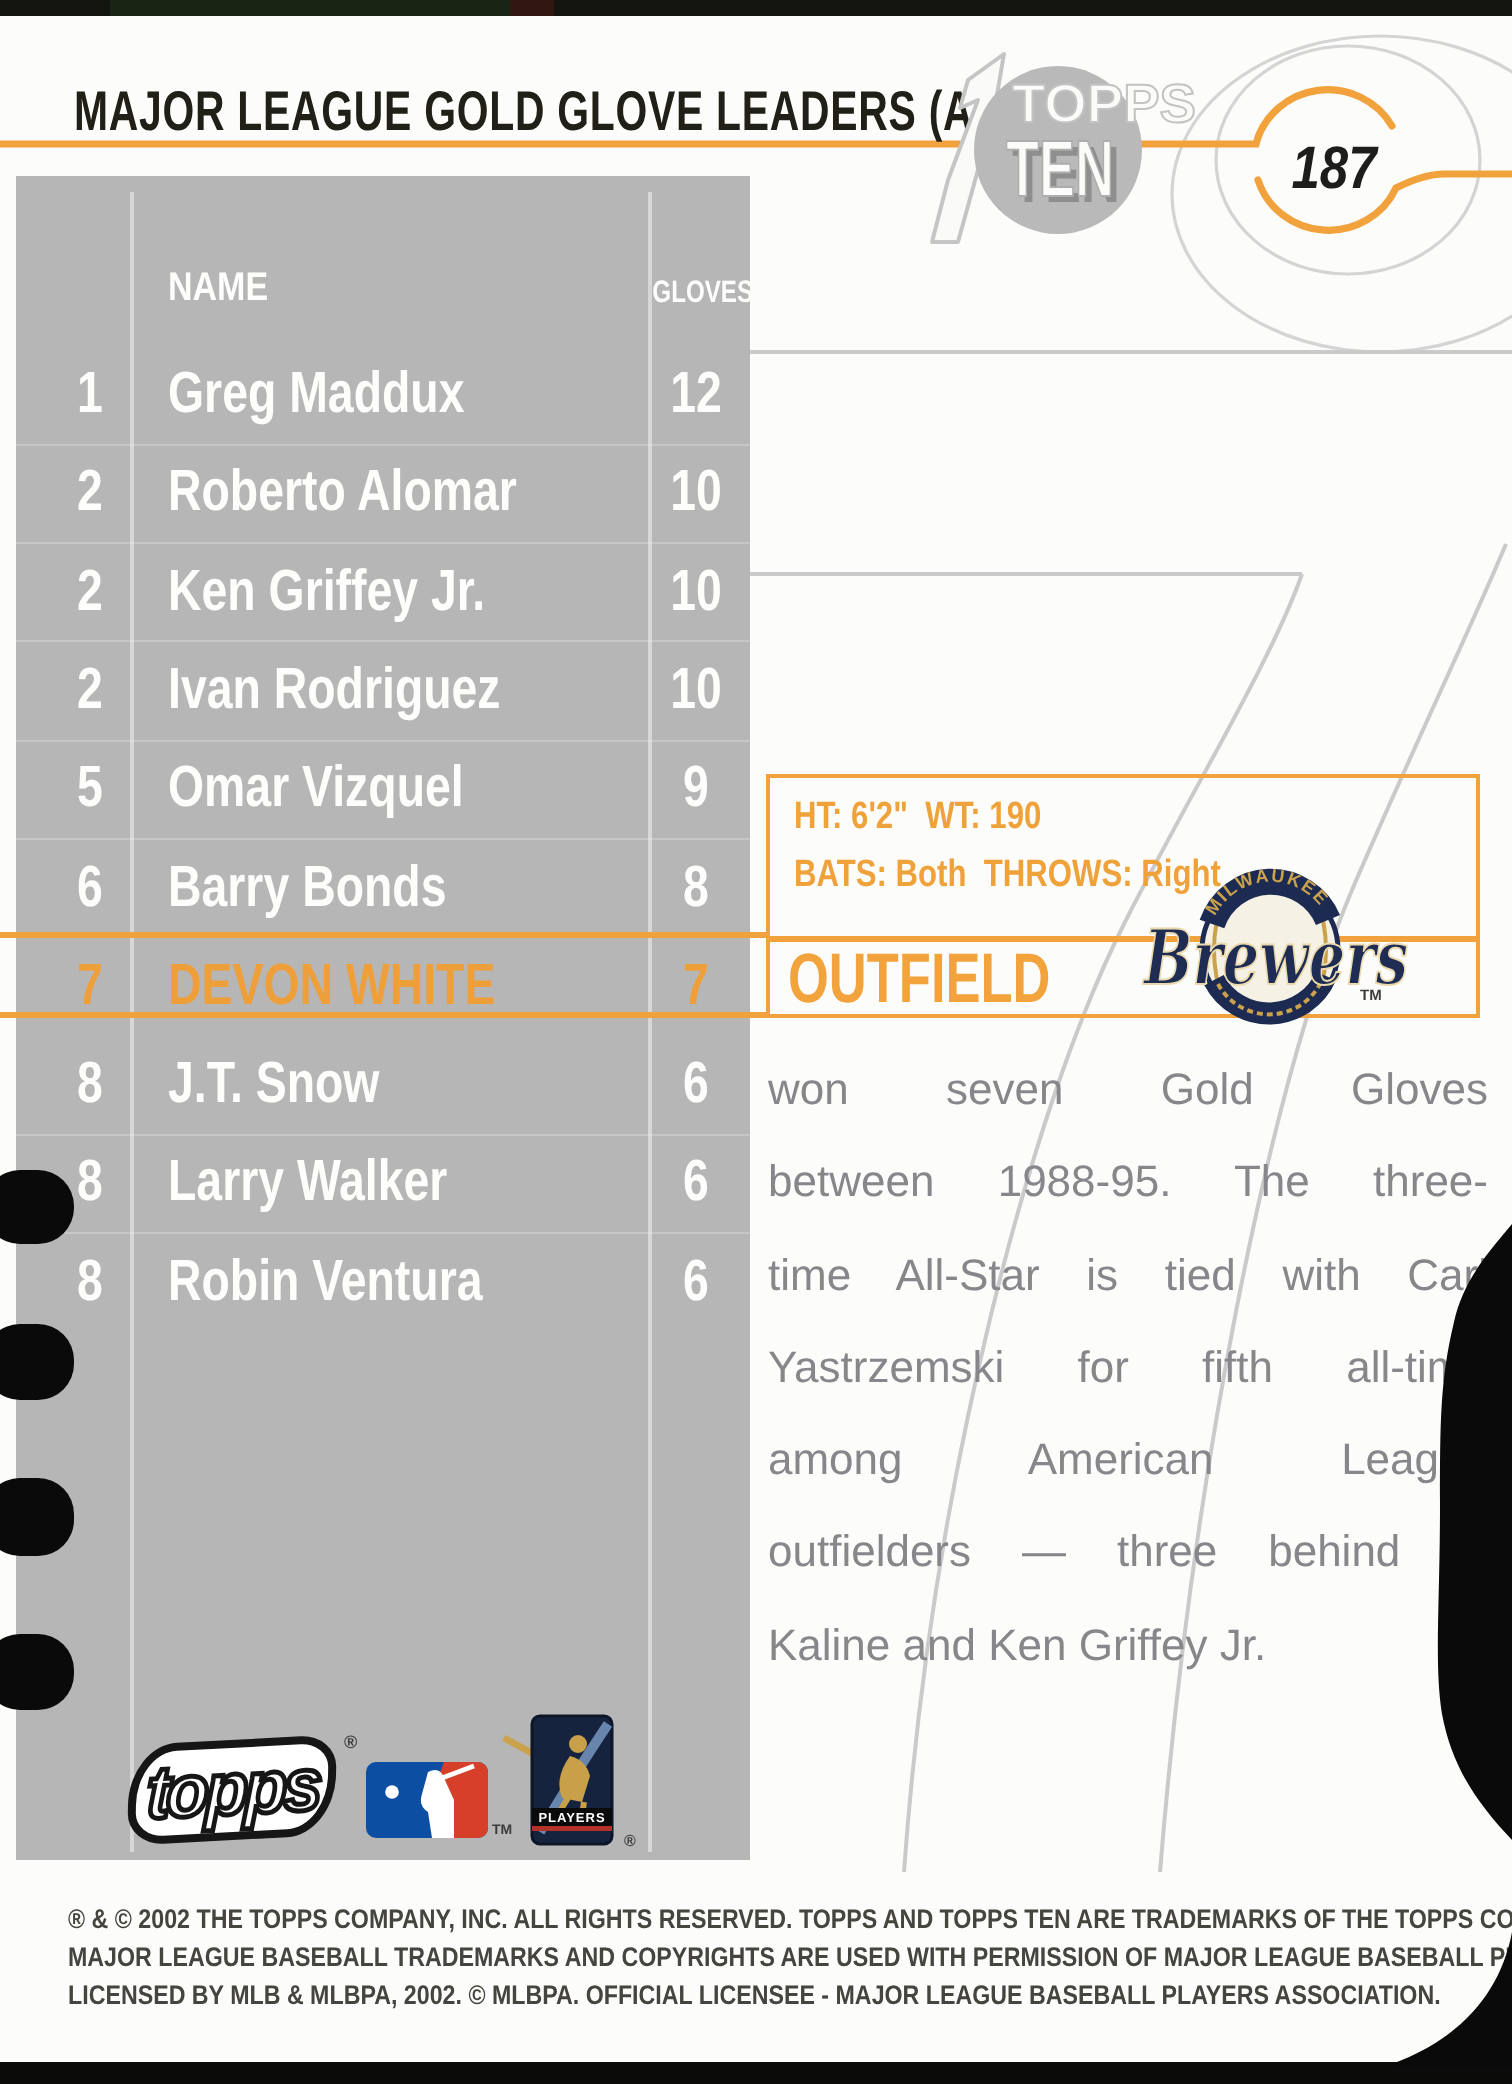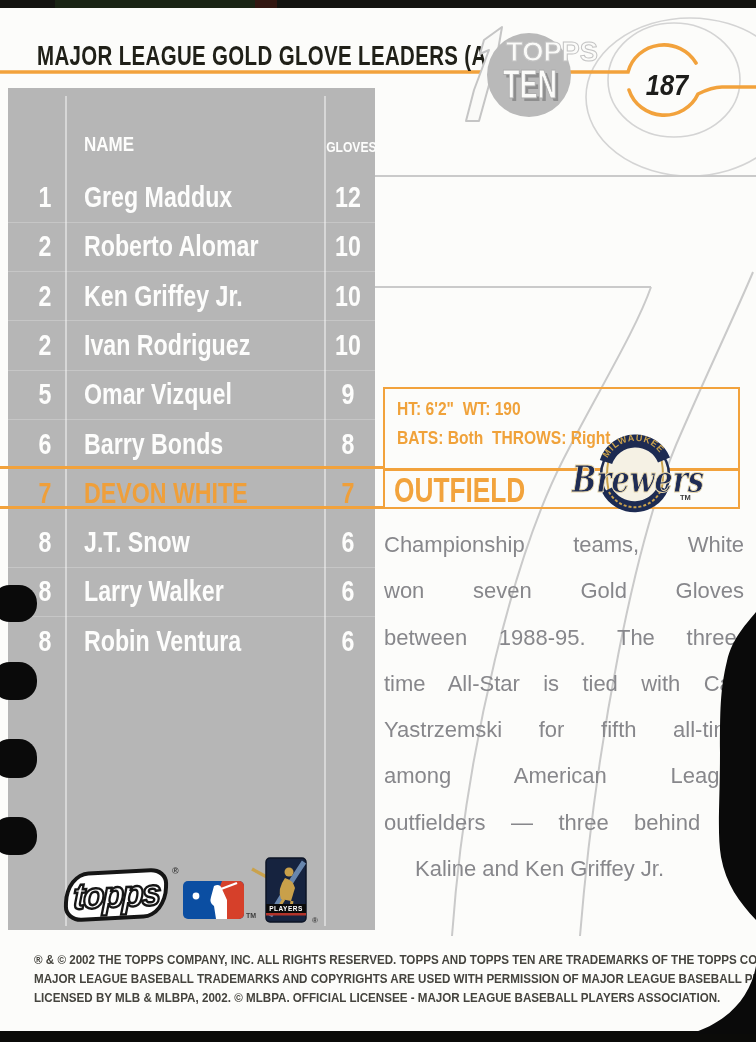--- a/index.html
+++ b/index.html
@@ -48,21 +48,21 @@
   #ht{left:397px;top:398px;}
   #bats{left:397px;top:427px;}
   #pos{position:absolute;left:394px;top:470px;z-index:4;font-weight:bold;font-size:35px;color:#f2a33c;
        transform:scaleX(.75);transform-origin:left;white-space:nowrap;}
   #teamlogo{position:absolute;left:0;top:0;z-index:5;overflow:visible;}
 
   
   #bio{position:absolute;left:384px;top:522px;width:360px;z-index:3;}
   .bl{text-align:justify;text-align-last:justify;height:46.3px;line-height:46.3px;overflow:hidden;
       font-size:22px;color:#87878b;}
-  .bl.last{text-align-last:left;margin-left:31px;}
+  .bl.last{text-align-last:left;}
 
   
   #toppslogo{position:absolute;left:64px;top:870px;width:104px;height:50px;background:#fff;
       border:4px solid #161616;border-radius:24px 18px 24px 18px/30px 16px 30px 16px;
       transform:rotate(-3deg) skewX(-4deg);z-index:4;text-align:center;}
   #toppslogo span{display:inline-block;font-weight:bold;font-style:italic;font-size:37px;line-height:42px;
       color:#fff;-webkit-text-stroke:2.5px #161616;letter-spacing:-2px;transform:scaleX(.95);}
   .tinytm{position:absolute;z-index:4;font-size:9px;color:#3c3c3c;font-weight:bold;}
   #logosvgs{position:absolute;inset:0;z-index:4;}
 
@@ -190,21 +190,20 @@
     <path d="M607,490 A31,31 0 0 0 663,488" fill="none" stroke="#1d2b52" stroke-width="11"></path>
     <path d="M609,492 A29,29 0 0 0 661,490" fill="none" stroke="#caa24c" stroke-width="2" stroke-dasharray="3,2"></path>
     <text font-size="9" font-weight="bold" fill="#caa24c" letter-spacing="1">
       <textPath href="#cityarc" startOffset="4">MILWAUKEE</textPath>
     </text>
     <text x="572" y="492" font-size="38" font-style="italic" font-weight="bold" font-family="DejaVu Serif, serif" fill="#1f2c54" stroke="#ead9ac" stroke-width="1" textLength="132" lengthAdjust="spacingAndGlyphs">Brewers</text>
     <text x="680" y="500" font-size="7.5" font-weight="bold" fill="#3c3c3c">TM</text>
   </svg>
 
   <div id="bio">
-      <div class="bl">Championship teams, White</div>
       <div class="bl">won seven Gold Gloves</div>
       <div class="bl">between 1988-95. The three-</div>
       <div class="bl">time All-Star is tied with Carl</div>
       <div class="bl">Yastrzemski for fifth all-time</div>
       <div class="bl">among American League</div>
       <div class="bl">outfielders — three behind Al</div>
       <div class="bl last">Kaline and Ken Griffey Jr.</div>
     </div>
 
   <div id="toppslogo">

